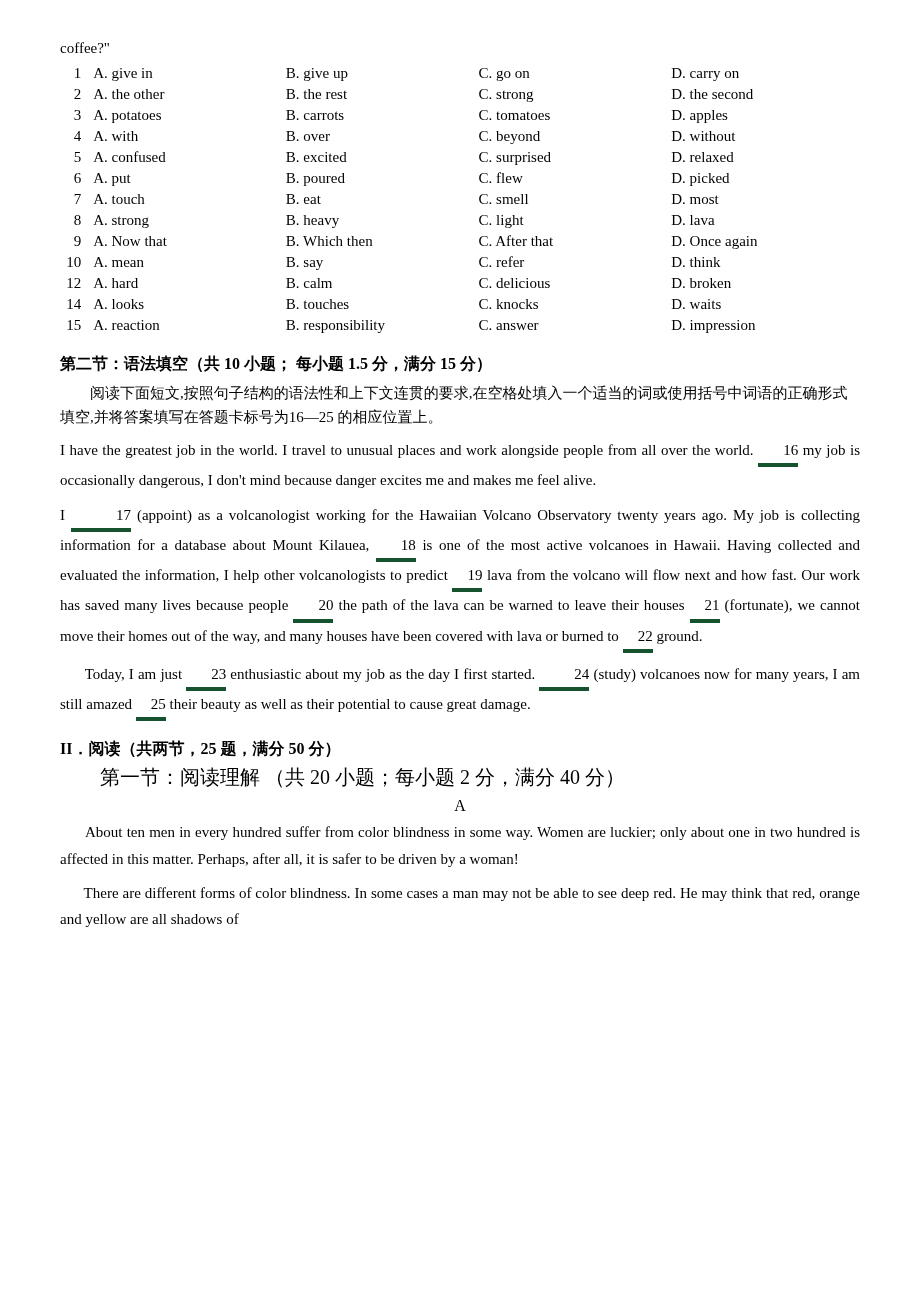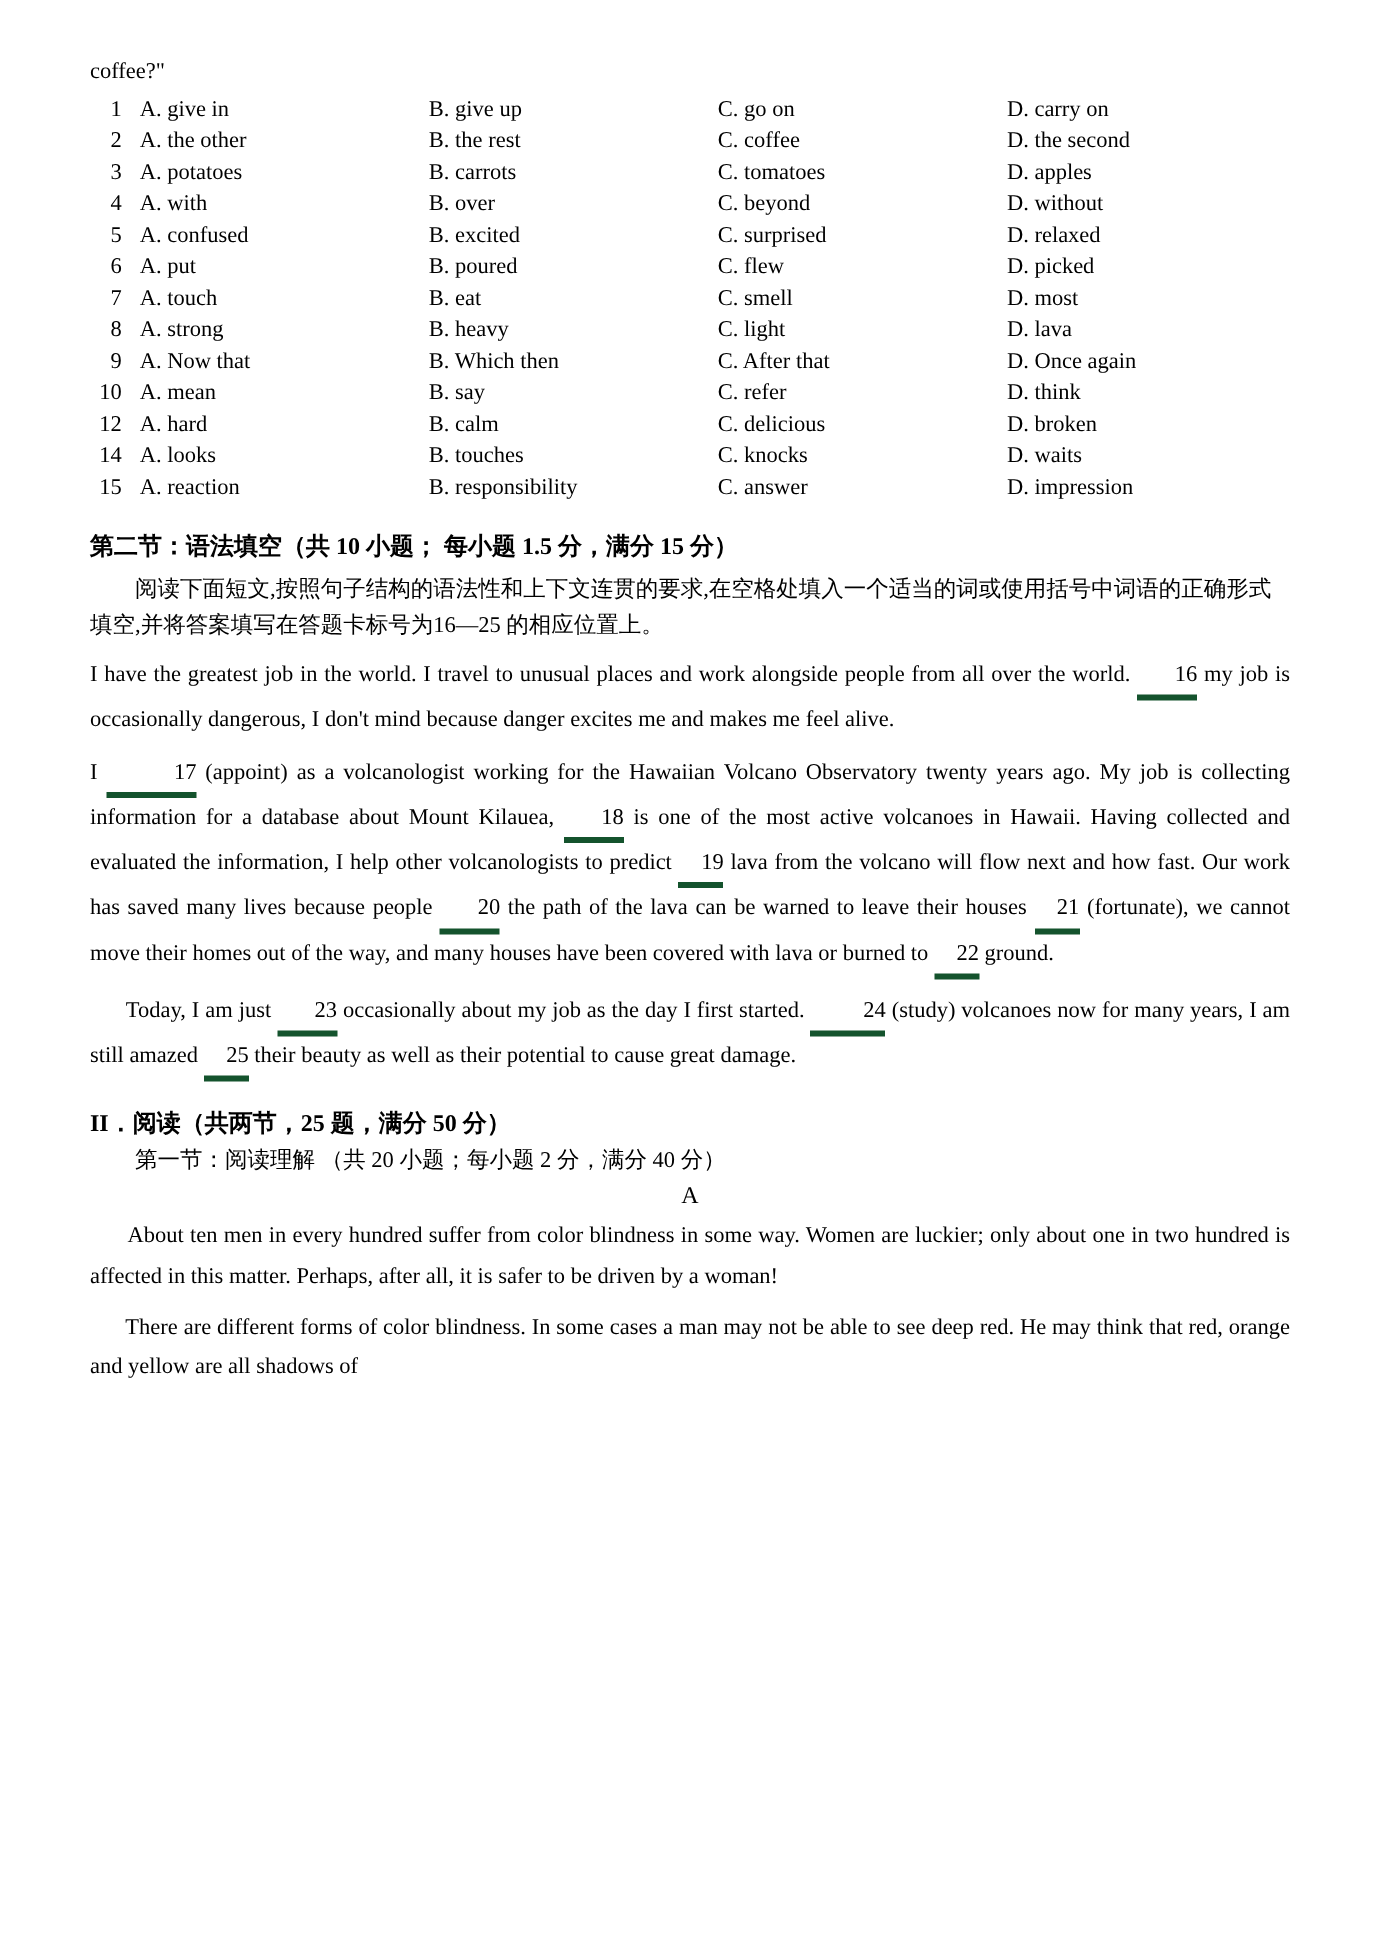--- a/index.html
+++ b/index.html
@@ -62,21 +62,21 @@
       margin-top: 14px;
       margin-bottom: 6px;
     }
     .reading-header {
       font-weight: bold;
       font-size: 16px;
       margin-top: 18px;
       margin-bottom: 4px;
     }
     .sub-header {
-      font-size: 15px;
+      font-size: 20px;
       margin-bottom: 6px;
       margin-left: 2em;
     }
     .center-text {
       text-align: center;
       font-size: 16px;
       margin-bottom: 4px;
     }
   </style>
 </head>
@@ -90,21 +90,21 @@
       <td class="num">1</td>
       <td class="opt">A. give in</td>
       <td class="opt">B. give up</td>
       <td class="opt">C. go on</td>
       <td class="opt">D. carry on</td>
     </tr>
       <tr>
       <td class="num">2</td>
       <td class="opt">A. the other</td>
       <td class="opt">B. the rest</td>
-      <td class="opt">C. coffee</td>
+      <td class="opt">C. strong</td>
       <td class="opt">D. the second</td>
     </tr>
       <tr>
       <td class="num">3</td>
       <td class="opt">A. potatoes</td>
       <td class="opt">B. carrots</td>
       <td class="opt">C. tomatoes</td>
       <td class="opt">D. apples</td>
     </tr>
       <tr>
@@ -199,21 +199,21 @@
   <span class="blank" style="min-width:40px;">20</span>
   <span>the path of the lava can be warned to leave their houses</span>
   <span class="blank" style="min-width:30px;">21</span>
   <span>(fortunate), we cannot move their homes out of the way, and many houses have been covered with lava or burned to</span>
   <span class="blank" style="min-width:30px;">22</span>
   <span>ground.</span>
 </p>
 <p class="passage">
   <span>&nbsp;&nbsp;&nbsp;&nbsp;&nbsp;&nbsp;Today, I am just </span>
   <span class="blank" style="min-width:40px;">23</span>
-  <span>occasionally about my job as the day I first started.</span>
+  <span>enthusiastic about my job as the day I first started.</span>
   <span class="blank" style="min-width:50px;">24</span>
   <span>(study) volcanoes now for many years, I am still amazed</span>
   <span class="blank" style="min-width:30px;">25</span>
   <span>their beauty as well as their potential to cause great damage.</span>
 </p>
 
 <div class="reading-header">II．阅读（共两节，25 题，满分 50 分）</div>
 <div class="sub-header">第一节：阅读理解 （共 20 小题；每小题 2 分，满分 40 分）</div>
 <div class="center-text">A</div>
 

